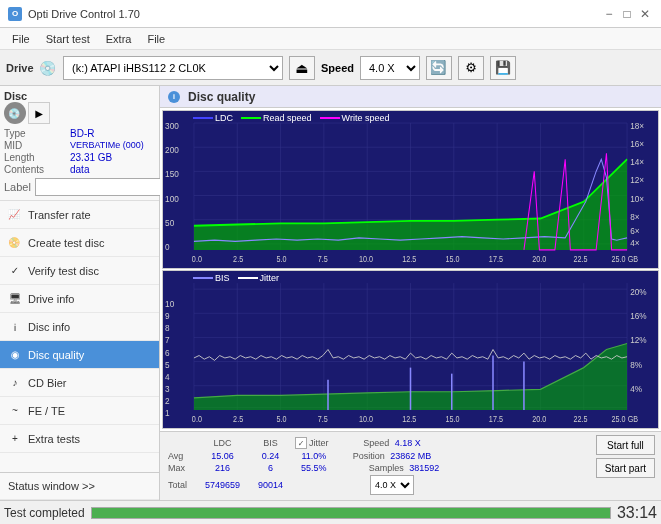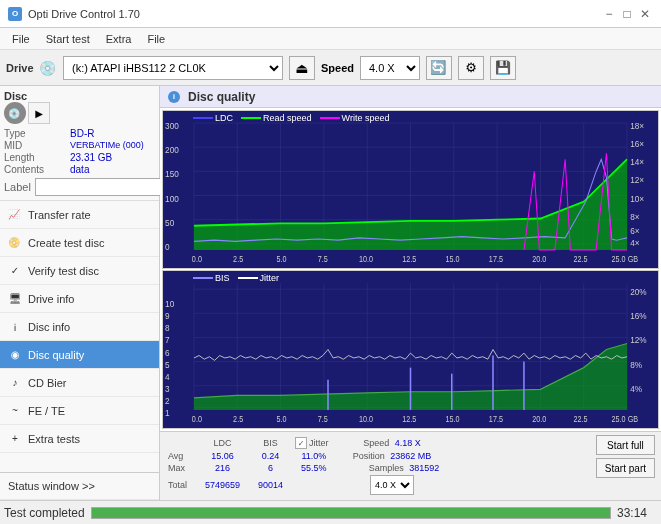--- a/index.html
+++ b/index.html
@@ -74,21 +74,21 @@
     .stats-table td.label { color: #555; text-align: left; padding-left: 0; }
     .checkbox { width: 12px; height: 12px; border: 1px solid #aaa; background: white; display: flex; align-items: center; justify-content: center; font-size: 8px; }
     .action-btns { display: flex; flex-direction: column; gap: 3px; margin-left: auto; }
     .action-btn { height: 20px; padding: 0 8px; font-size: 10px; border: 1px solid #aaa; background: #f5f5f5; cursor: pointer; white-space: nowrap; }
 
     
     .statusbar { height: 24px; background: #f0f0f0; border-top: 1px solid #ccc; display: flex; align-items: center; padding: 0 4px; gap: 6px; }
     .status-text { font-size: 12px; color: #333; }
     .progress-bar-container { flex: 1; height: 12px; border: 1px solid #aaa; background: #fff; overflow: hidden; }
     .progress-bar-fill { height: 100%; background: #4caf50; }
-    .time-display { font-size: 12px; color: #333; min-width: 40px; text-align: left; }
+    .time-display { font-size: 16px; color: #333; min-width: 40px; text-align: right; }
 
     
     .dq-circle { width: 12px; height: 12px; border-radius: 50%; background: #4a90d9; display: inline-flex; align-items: center; justify-content: center; color: white; font-size: 7px; font-weight: bold; margin-right: 2px; }
     .inline-select { height: 20px; font-size: 9px; border: 1px solid #aaa; background: white; }
   </style>
 </head>
 <body>
 
 <div class="titlebar">
   <div class="titlebar-left">

